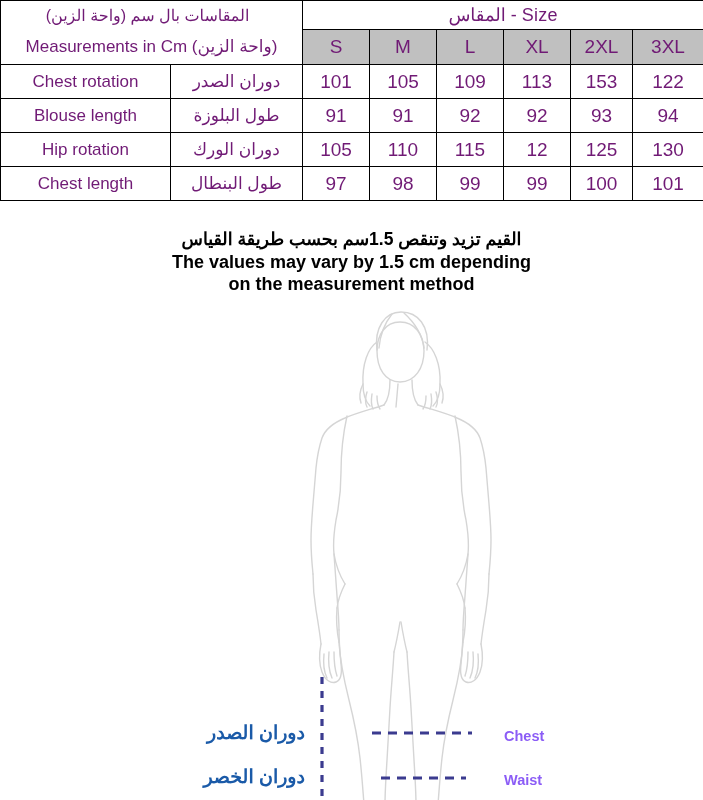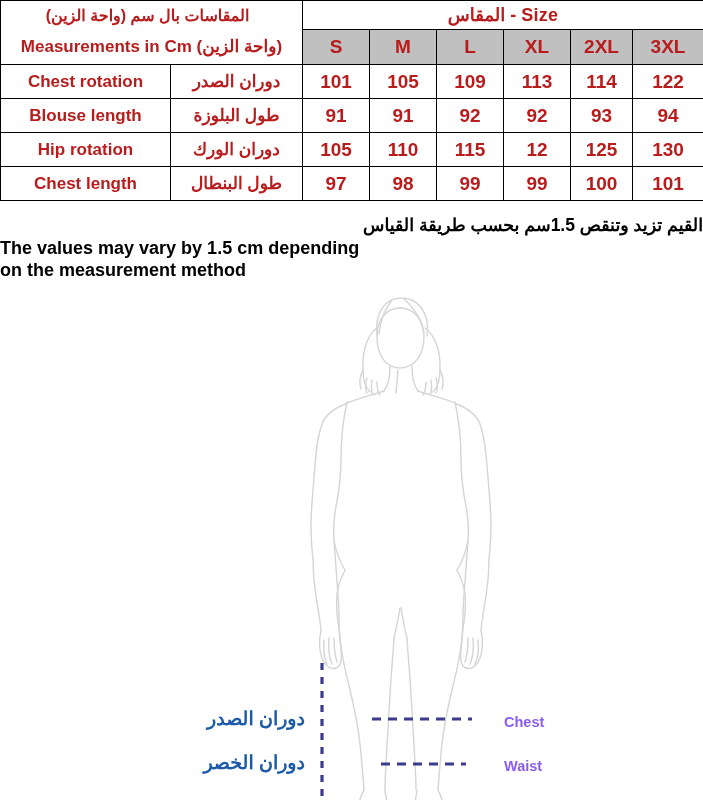--- a/index.html
+++ b/index.html
@@ -19,22 +19,22 @@
   .size-table {
     width: 703px;
     border-collapse: collapse;
     table-layout: fixed;
     background: #ffffff;
   }
   .size-table td, .size-table th {
     border: 1.5px solid #000000;
     text-align: center;
     vertical-align: middle;
-    color: #b91c1c;
-    font-weight: bold;
+    color: #701a75;
+    font-weight: normal;
     padding: 0;
     font-family: "Liberation Sans", sans-serif;
   }
 
   .hdr-meas-ar {
     height: 28px;
     font-size: 16px;
     direction: rtl;
     padding-right: 8px !important;
     text-align: center;
@@ -77,21 +77,22 @@
   col.c-ar  { width: 132px; }
   col.c-sz  { width: 67px; }
   col.c-sz2 { width: 67px; }
   col.c-sz3 { width: 67px; }
   col.c-sz4 { width: 67px; }
   col.c-sz5 { width: 62px; }
   col.c-sz6 { width: 71px; }
 
   
   .note {
-    margin-top: 14px;
+    margin-top: 28px;
+    text-align: center;
     color: #000000;
     font-weight: bold;
     line-height: 1.22;
   }
   .note .ar {
     font-size: 17.5px;
     direction: rtl;
     display: block;
     margin-bottom: 2px;
   }
@@ -158,21 +159,21 @@
       <td class="hdr-size-cell">3XL</td>
     </tr>
 
     <tr>
       <td class="row-label-en">Chest rotation</td>
       <td class="row-label-ar">دوران الصدر</td>
       <td class="row-val">101</td>
       <td class="row-val">105</td>
       <td class="row-val">109</td>
       <td class="row-val">113</td>
-      <td class="row-val">114</td>
+      <td class="row-val">153</td>
       <td class="row-val">122</td>
     </tr>
 
     <tr>
       <td class="row-label-en">Blouse length</td>
       <td class="row-label-ar">طول البلوزة</td>
       <td class="row-val">91</td>
       <td class="row-val">91</td>
       <td class="row-val">92</td>
       <td class="row-val">92</td>

